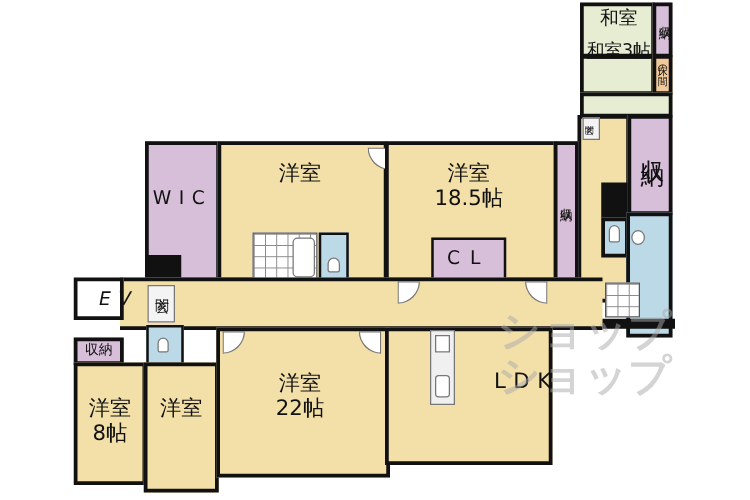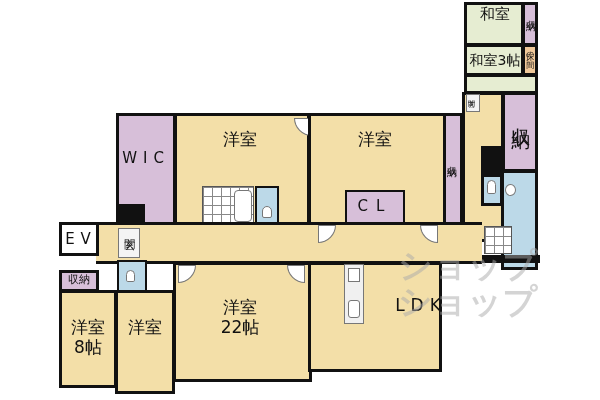--- a/index.html
+++ b/index.html
@@ -36,21 +36,21 @@
 <div class="plan">
 
   <div class="room green" style="left:464px;top:2px;width:60px;height:44px;"></div>
   <div class="lbl mid" style="left:466px;top:6px;width:58px;">
     <span>和室</span>
   </div>
   <div class="room purple" style="left:522px;top:2px;width:16px;height:44px;"></div>
   <div class="lbl vt" style="left:525px;top:12px;">収納</div>
 
   <div class="room green" style="left:464px;top:44px;width:60px;height:32px;"></div>
-  <div class="lbl mid" style="left:468px;top:52px;width:54px;font-size:14px;">和室3帖</div>
+  <div class="lbl mid" style="left:468px;top:33px;width:54px;font-size:14px;text-decoration:underline;">和室3帖</div>
   <div class="room orange" style="left:522px;top:44px;width:16px;height:32px;"></div>
   <div class="lbl vt" style="left:525px;top:46px;font-size:8px;letter-spacing:0;">床の間</div>
 
   <div class="room green" style="left:464px;top:74px;width:74px;height:20px;"></div>
 
   <div class="room beige" style="left:462px;top:92px;width:42px;height:150px;"></div>
   <div class="fixture" style="left:466px;top:94px;width:14px;height:18px;background:#f4f4f4;"></div>
   <div class="lbl vt" style="left:467px;top:95px;font-size:7px;letter-spacing:0;">玄関</div>
 
   <div class="room purple" style="left:502px;top:92px;width:36px;height:80px;"></div>
@@ -74,33 +74,34 @@
   </div>
   <div class="grid" style="left:202px;top:186px;width:52px;height:38px;"></div>
   <div class="fixture" style="left:234px;top:190px;width:18px;height:32px;border-radius:4px;"></div>
   <div class="room blue" style="left:255px;top:186px;width:24px;height:39px;border-width:2px;"></div>
   <div class="fixture" style="left:262px;top:206px;width:10px;height:12px;border-radius:5px 5px 2px 2px;"></div>
   <div class="door" style="left:294px;top:118px;transform:scaleX(-1);"></div>
 
   <div class="room beige" style="left:308px;top:113px;width:138px;height:112px;"></div>
   <div class="lbl big" style="left:335px;top:130px;width:80px;">
     <span>洋室</span>
+    <span>18.5帖</span>
   </div>
   <div class="room purple" style="left:345px;top:190px;width:60px;height:35px;border-width:2px;"></div>
   <div class="lbl mid" style="left:348px;top:198px;width:54px;letter-spacing:8px;">CL</div>
 
   <div class="room purple" style="left:443px;top:113px;width:20px;height:112px;"></div>
   <div class="lbl vt" style="left:446px;top:158px;">収納</div>
 
   <div class="room beige" style="left:96px;top:222px;width:386px;height:42px;border-left:none;border-right:none;"></div>
   <div class="door" style="left:318px;top:225px;"></div>
   <div class="door" style="left:420px;top:225px;transform:scaleX(-1);"></div>
 
   <div class="room white" style="left:59px;top:222px;width:40px;height:34px;"></div>
-  <div class="lbl mid" style="left:64px;top:231px;width:34px;letter-spacing:6px;">EV</div>
+  <div class="lbl mid" style="left:78px;top:231px;width:34px;letter-spacing:6px;font-style:italic;">EV</div>
   <div class="fixture" style="left:118px;top:228px;width:22px;height:30px;background:#f4f4f4;"></div>
   <div class="lbl vt" style="left:122px;top:230px;font-size:11px;letter-spacing:0;">玄関</div>
   <div class="room blue" style="left:117px;top:260px;width:30px;height:32px;border-width:2px;"></div>
   <div class="fixture" style="left:126px;top:270px;width:9px;height:12px;border-radius:5px 5px 2px 2px;"></div>
 
   <div class="room purple" style="left:59px;top:270px;width:40px;height:22px;"></div>
   <div class="lbl sm" style="left:62px;top:274px;width:34px;font-size:11px;">収納</div>
 
   <div class="room beige" style="left:59px;top:290px;width:58px;height:98px;"></div>
   <div class="lbl big" style="left:60px;top:318px;width:56px;">

